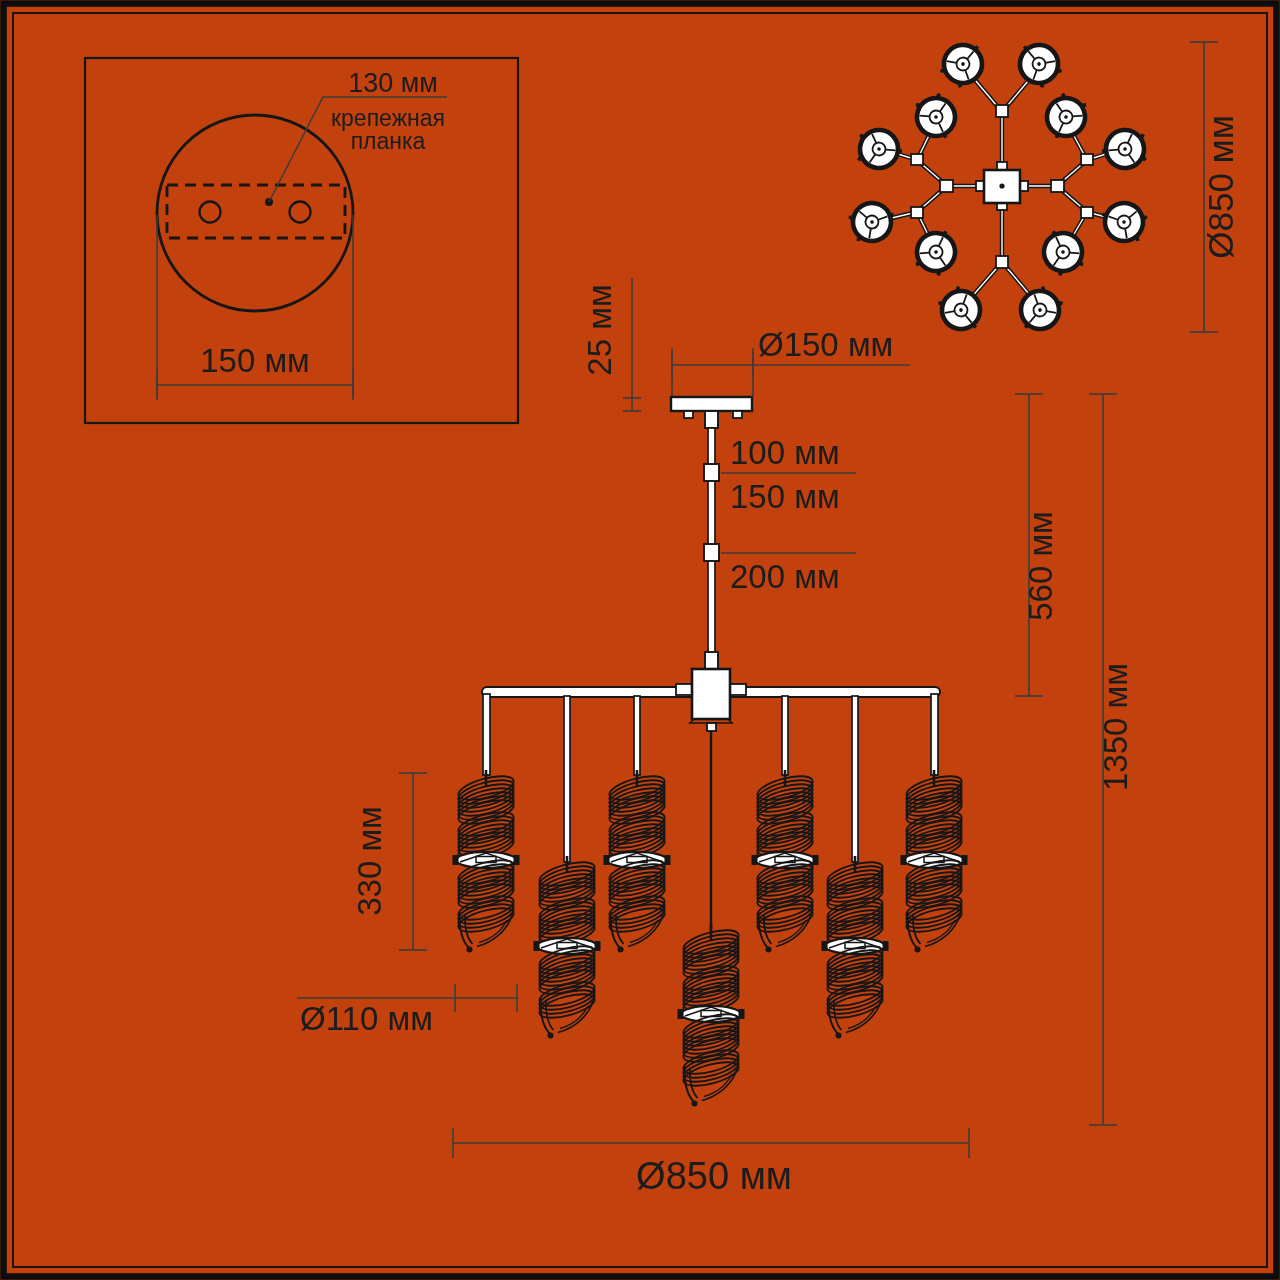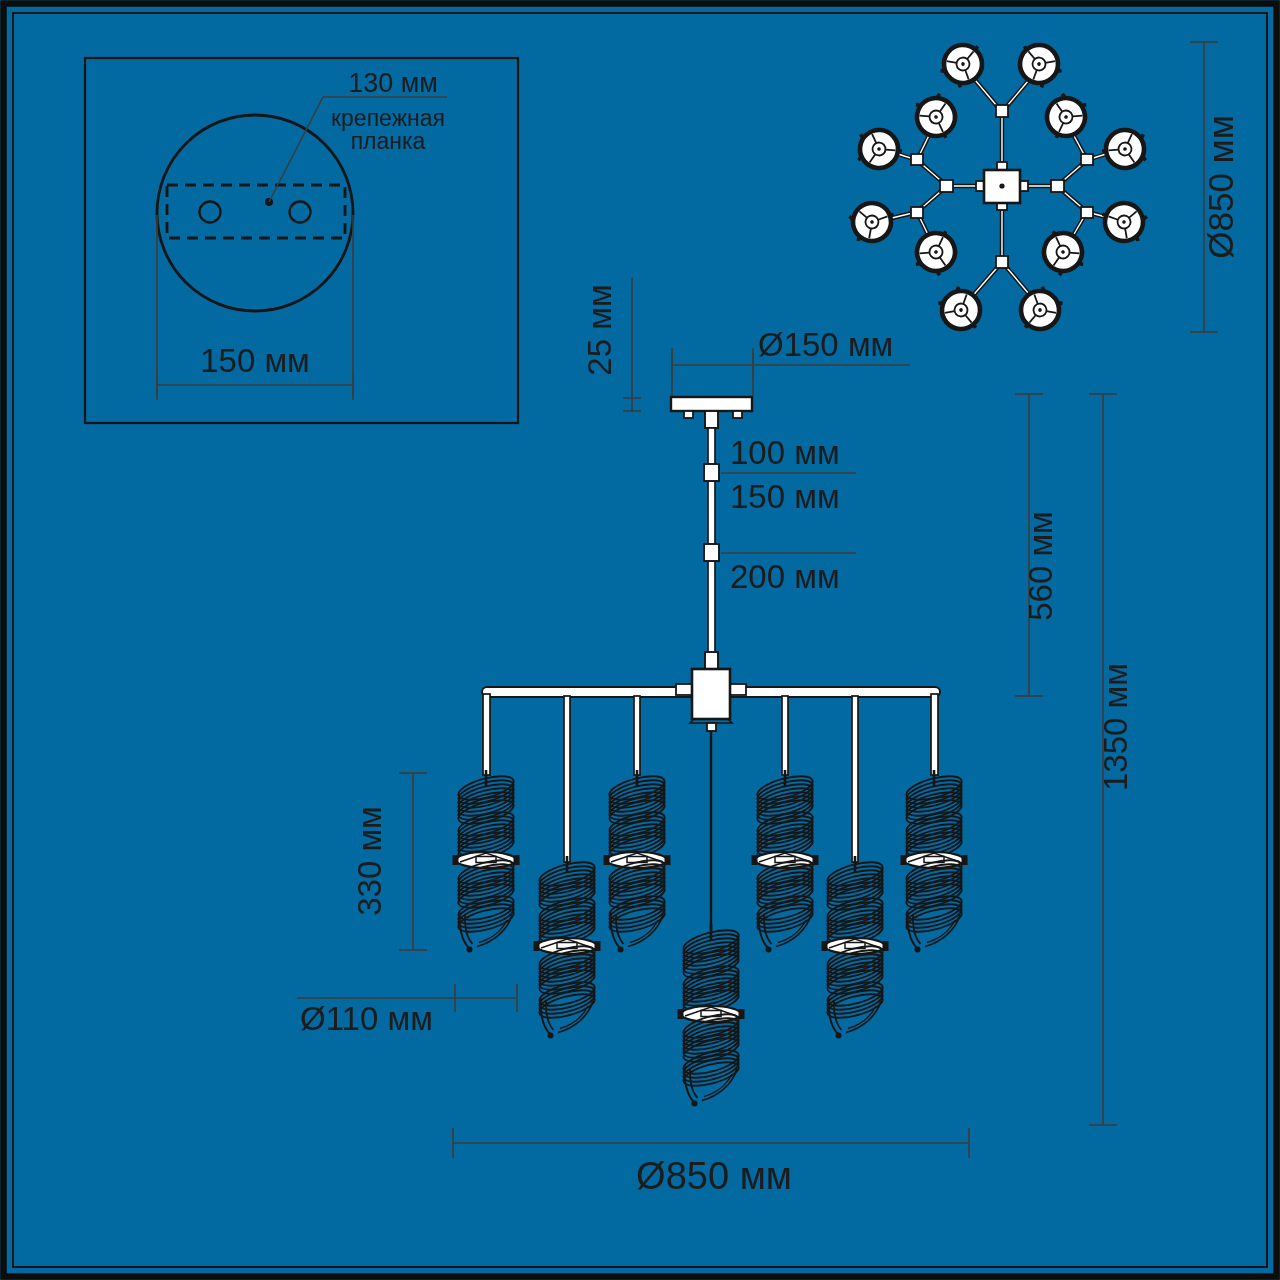--- a/index.html
+++ b/index.html
@@ -1,16 +1,16 @@
 <!DOCTYPE html>
 <html><head>
 <meta charset="utf-8">
 <style>
   html,body{margin:0;padding:0;background:#ffffff;}
-  .page{position:relative;width:1280px;height:1280px;background:#0369a1;overflow:hidden;}
+  .page{position:relative;width:1280px;height:1280px;background:#c2410c;overflow:hidden;}
   svg{display:block;}
   svg text{font-family:"Liberation Sans",sans-serif;fill:#1c1c1c;}
   .dim-text{font-size:33px;}
   .dim-text-big{font-size:38px;}
   .dim-text-top{font-size:35px;}
   .inset-dim{font-size:27px;}
   .inset-note{font-size:23px;}
   symbol{overflow:visible;}
   use{overflow:visible;}
 </style>

